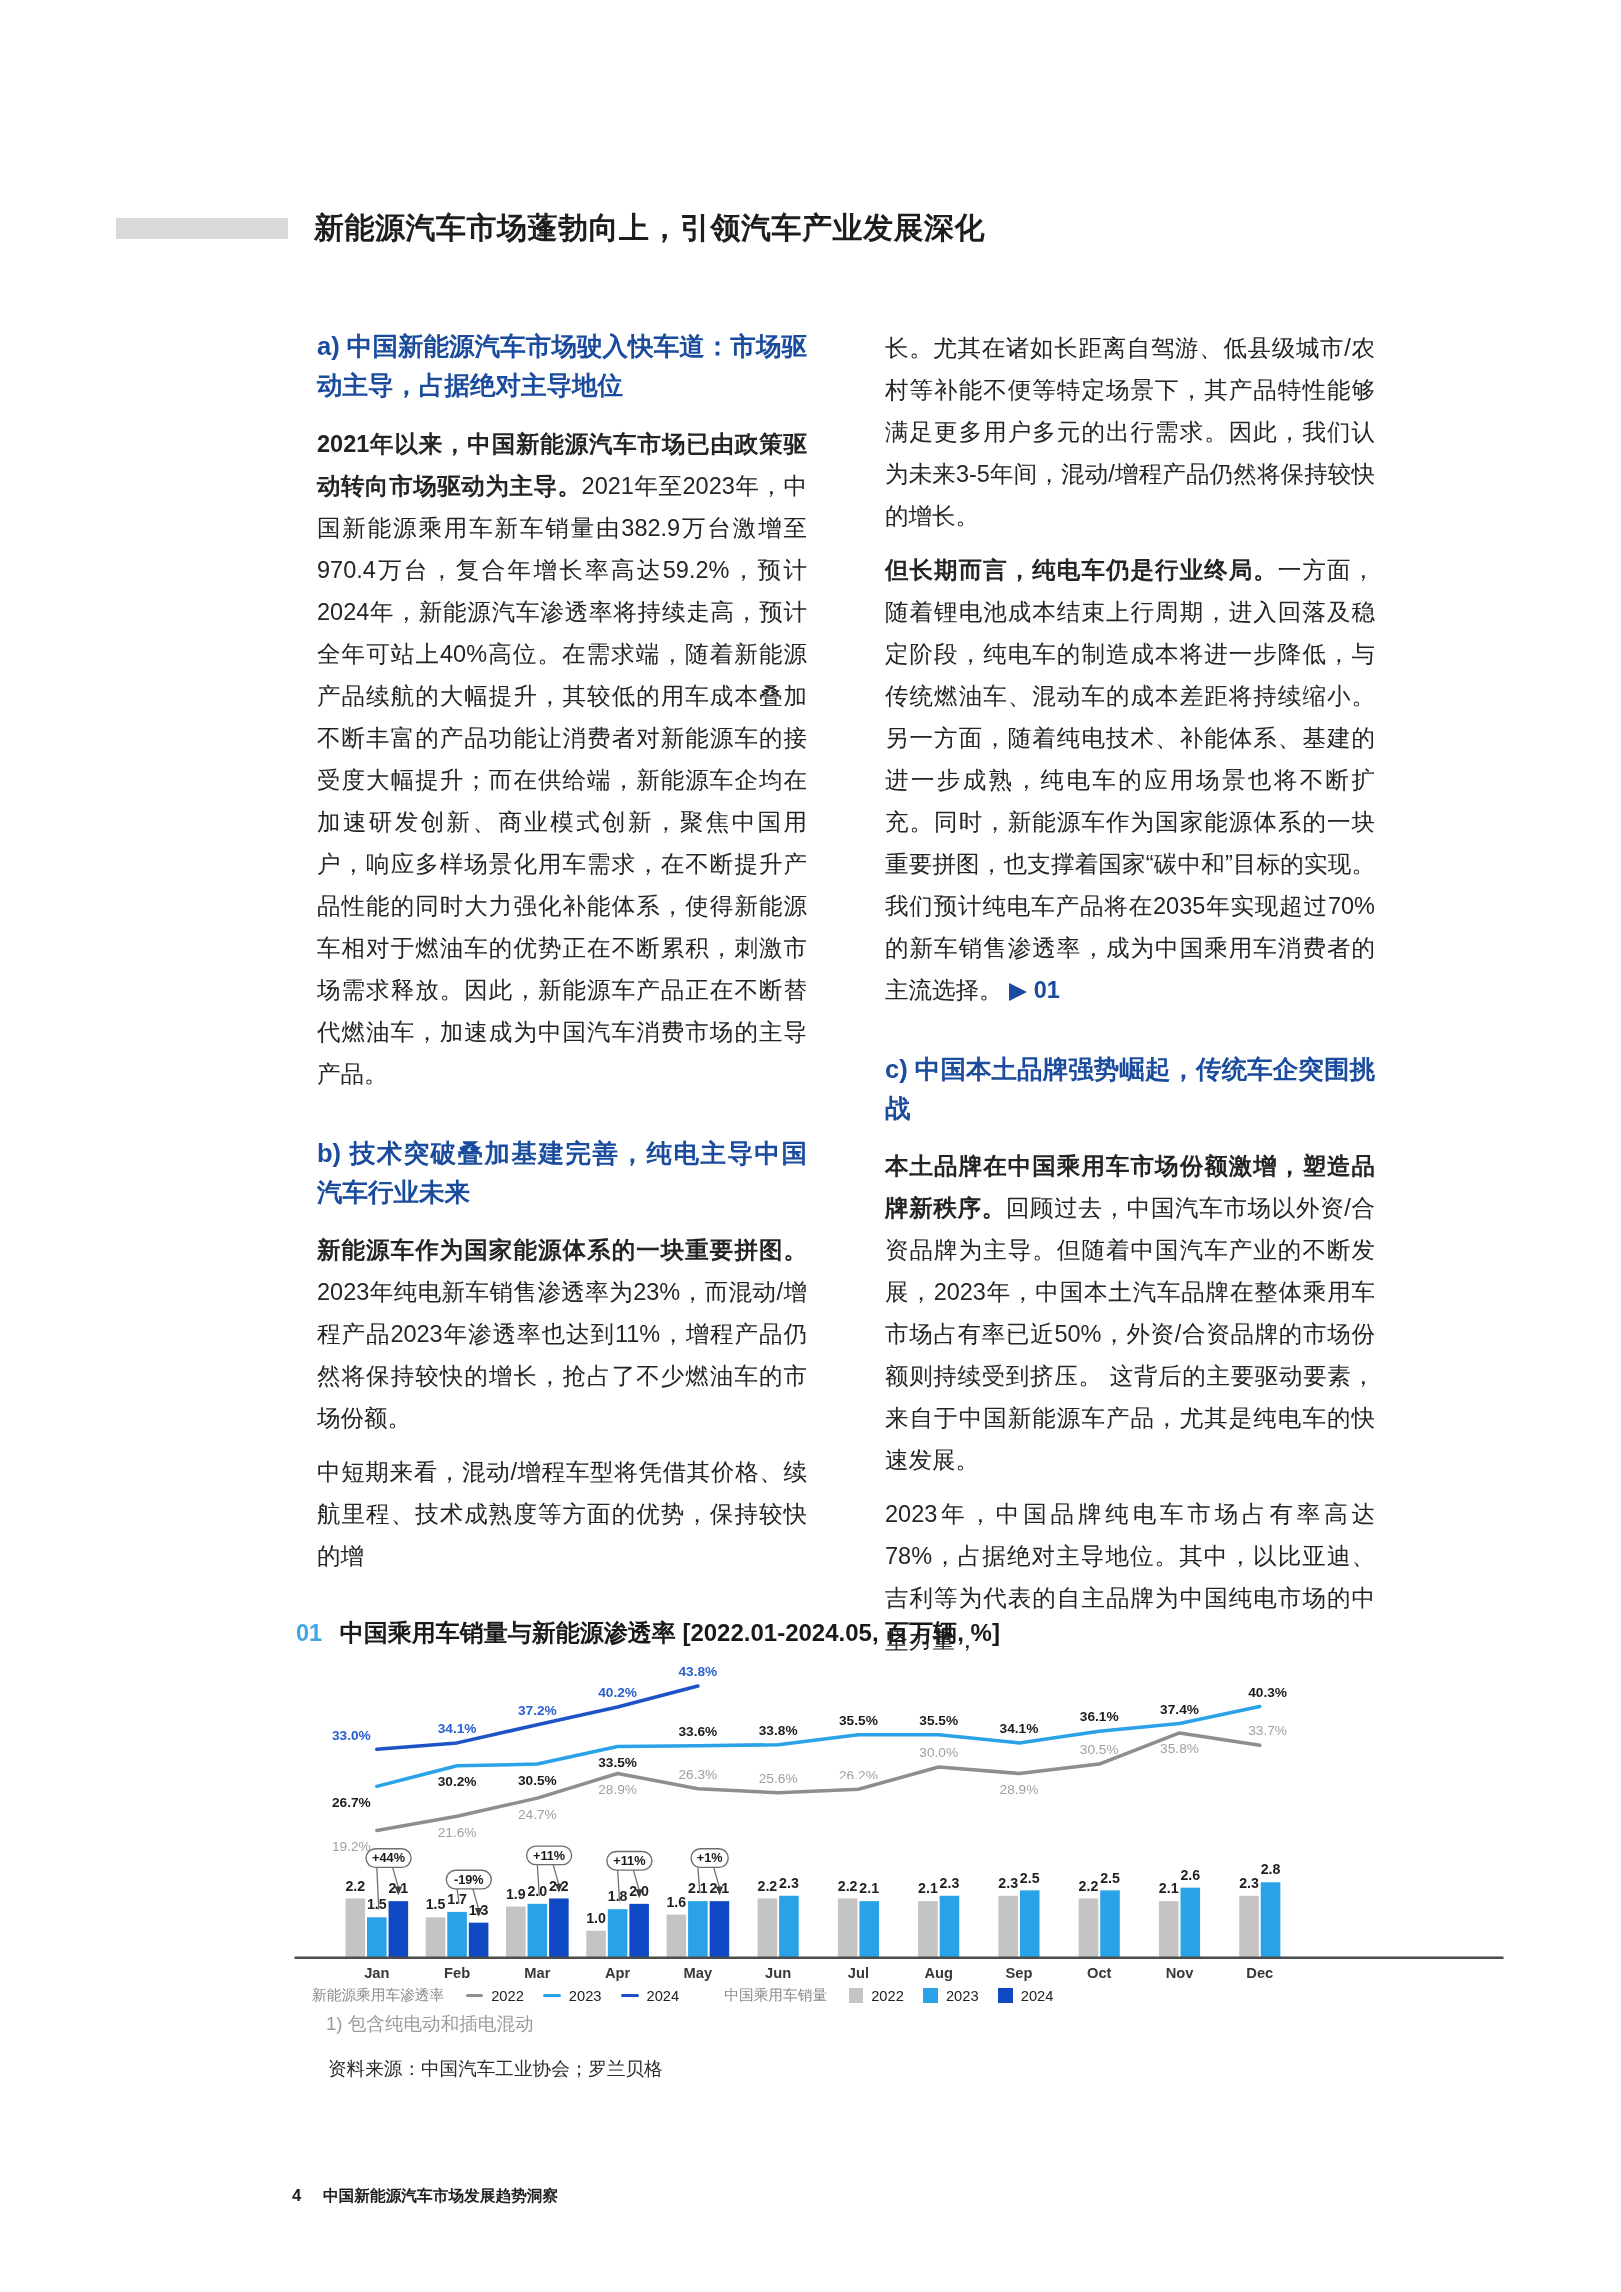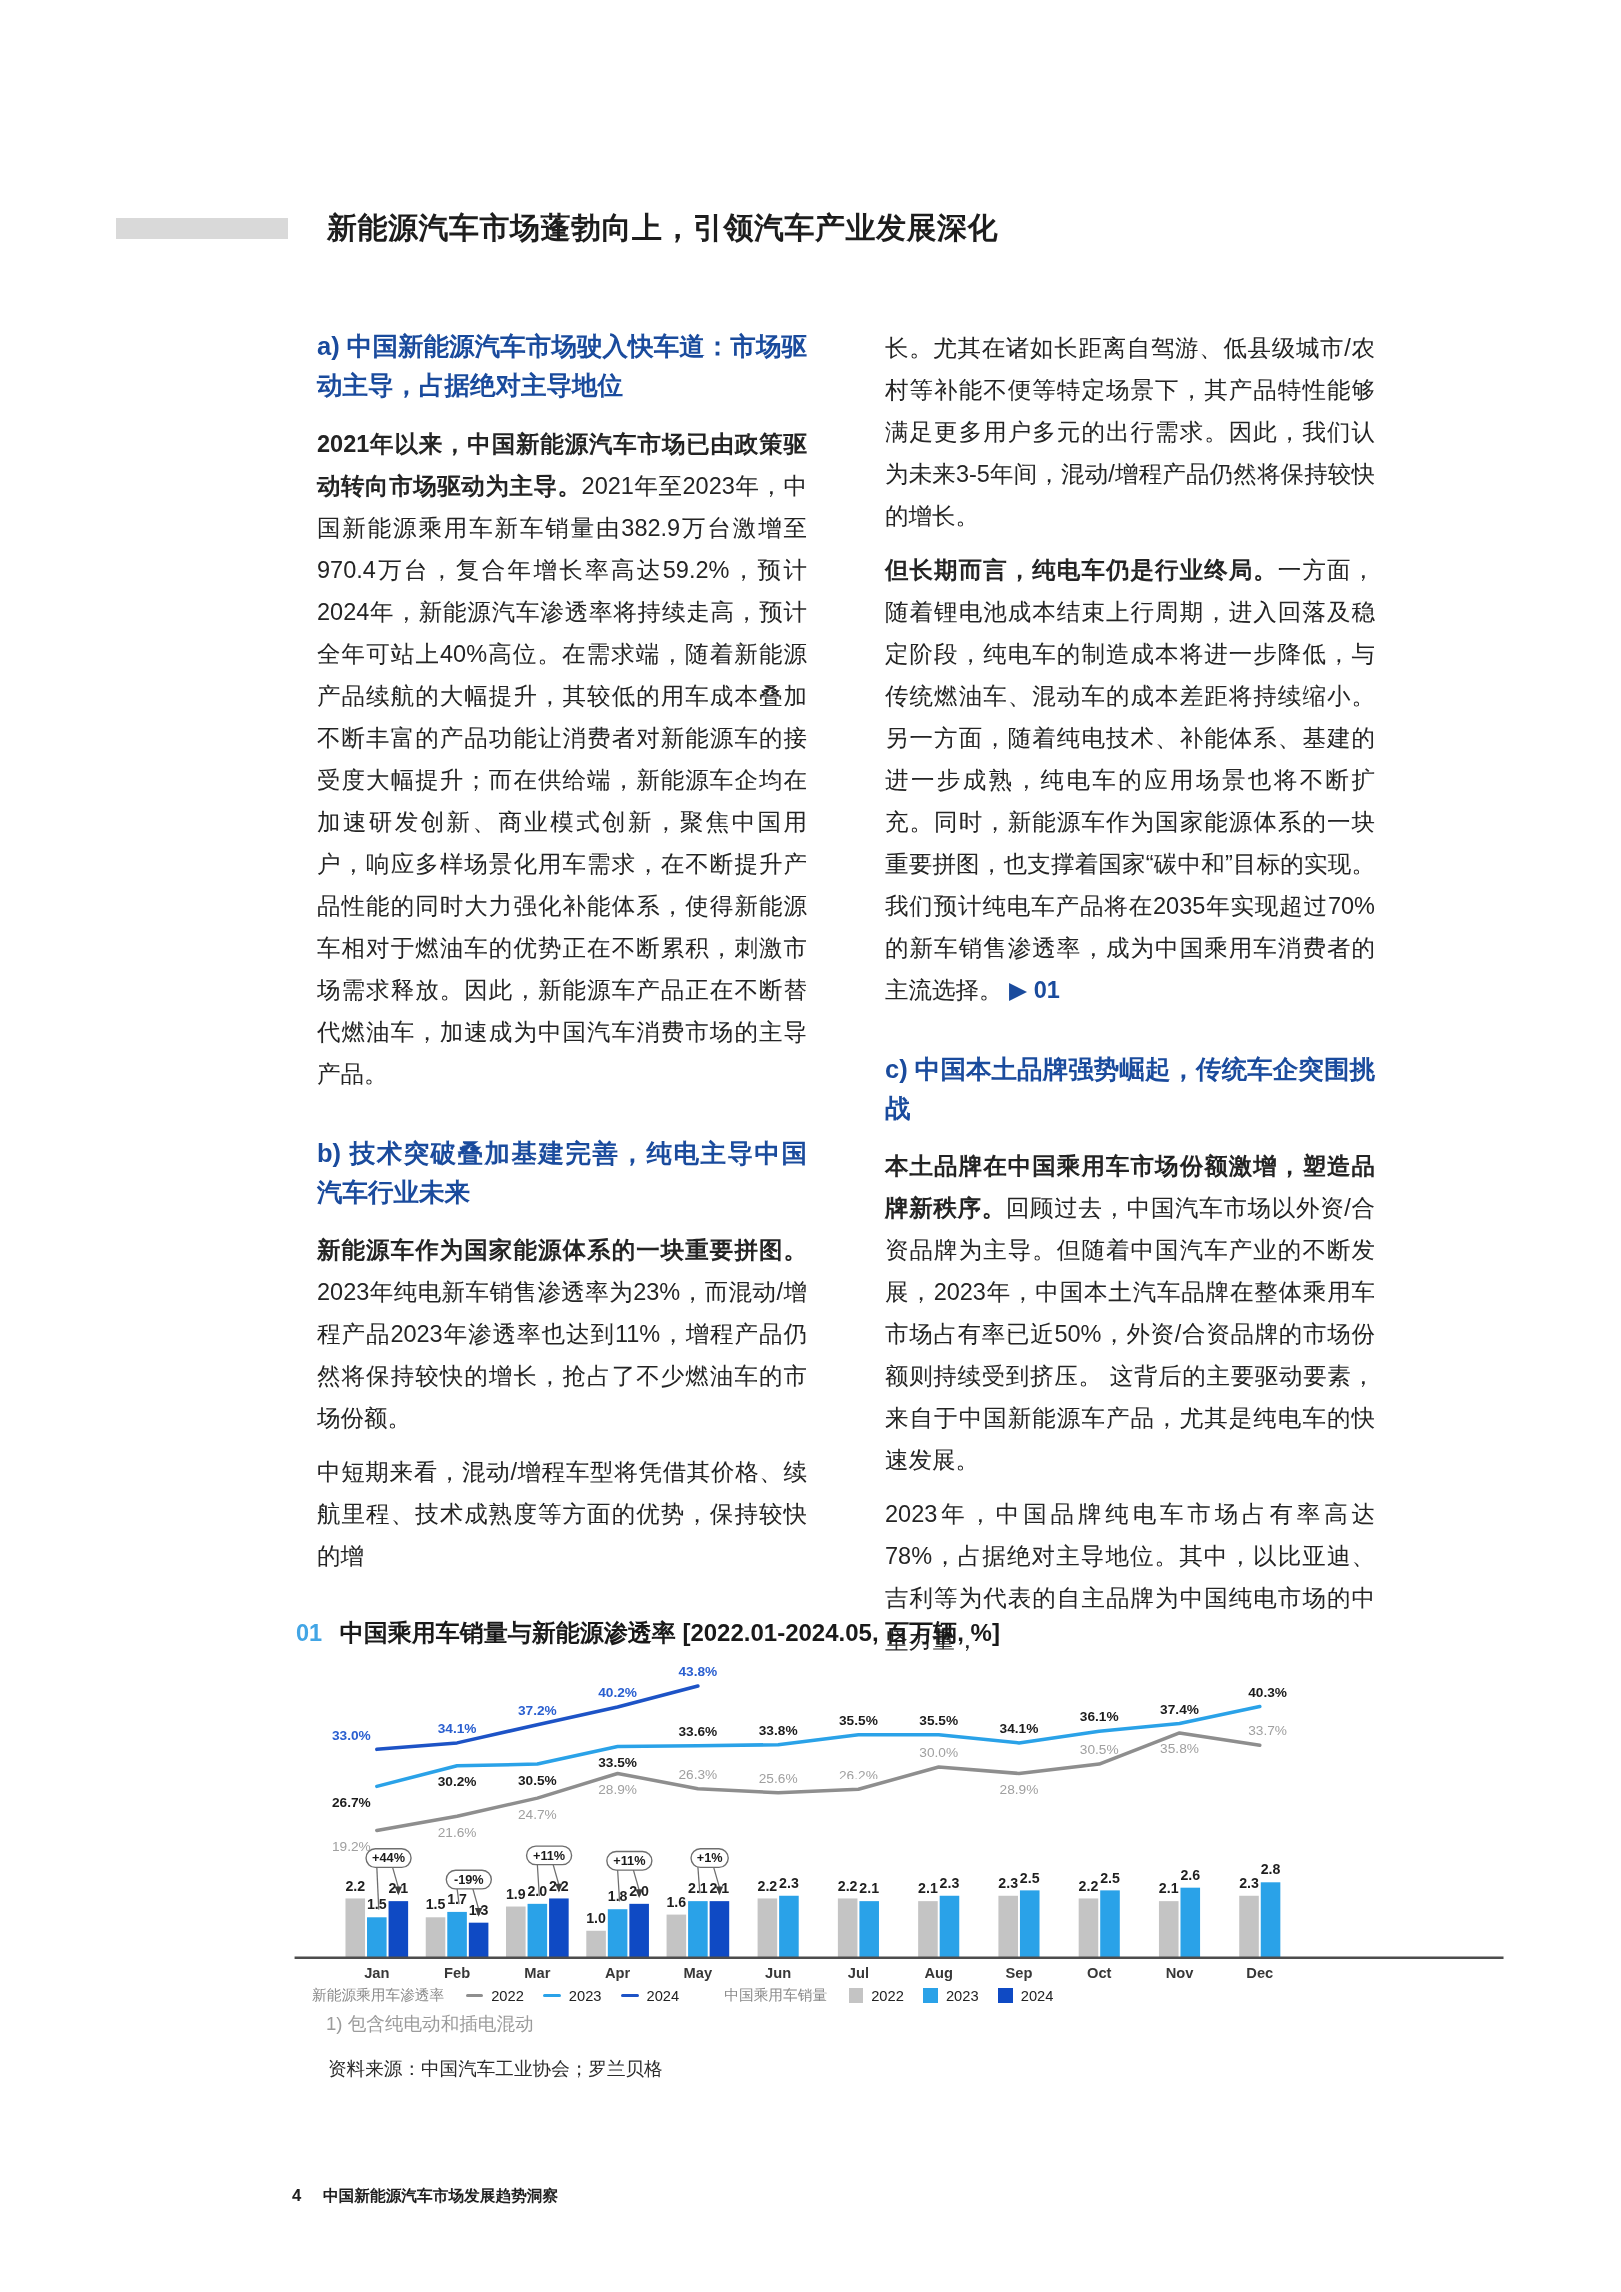--- a/index.html
+++ b/index.html
@@ -1,19 +1,19 @@
 <!DOCTYPE html>
 <html><head>
 <meta charset="utf-8">
 <style>
   html,body{margin:0;padding:0;background:#e8e8e8;}
   .page{position:relative;width:1621px;height:2293px;background:#ffffff;margin:0 auto;
         font-family:"Liberation Sans","DejaVu Sans",sans-serif;overflow:hidden;}
   .accent-bar{position:absolute;left:116px;top:218px;width:172px;height:20.6px;}
-  .title{position:absolute;left:327px;top:208px;margin:0;font-size:30px;font-weight:700;
+  .title{position:absolute;left:314px;top:208px;margin:0;font-size:30px;font-weight:700;
          color:#1d1d1d;letter-spacing:0.5px;}
   .col{position:absolute;top:327px;width:490px;color:#242424;font-size:23.5px;line-height:42px;
        text-align:justify;}
   .col-left{left:317px;}
   .col-right{left:885px;}
   .col p{margin:0 0 11.8px 0;}
   .col h2{margin:39px 0 17.6px 0;font-size:25.5px;line-height:39px;font-weight:700;}
   .col h2.first{margin-top:0;}
   .b{font-weight:700;}
   .ref{font-weight:700;white-space:nowrap;}

